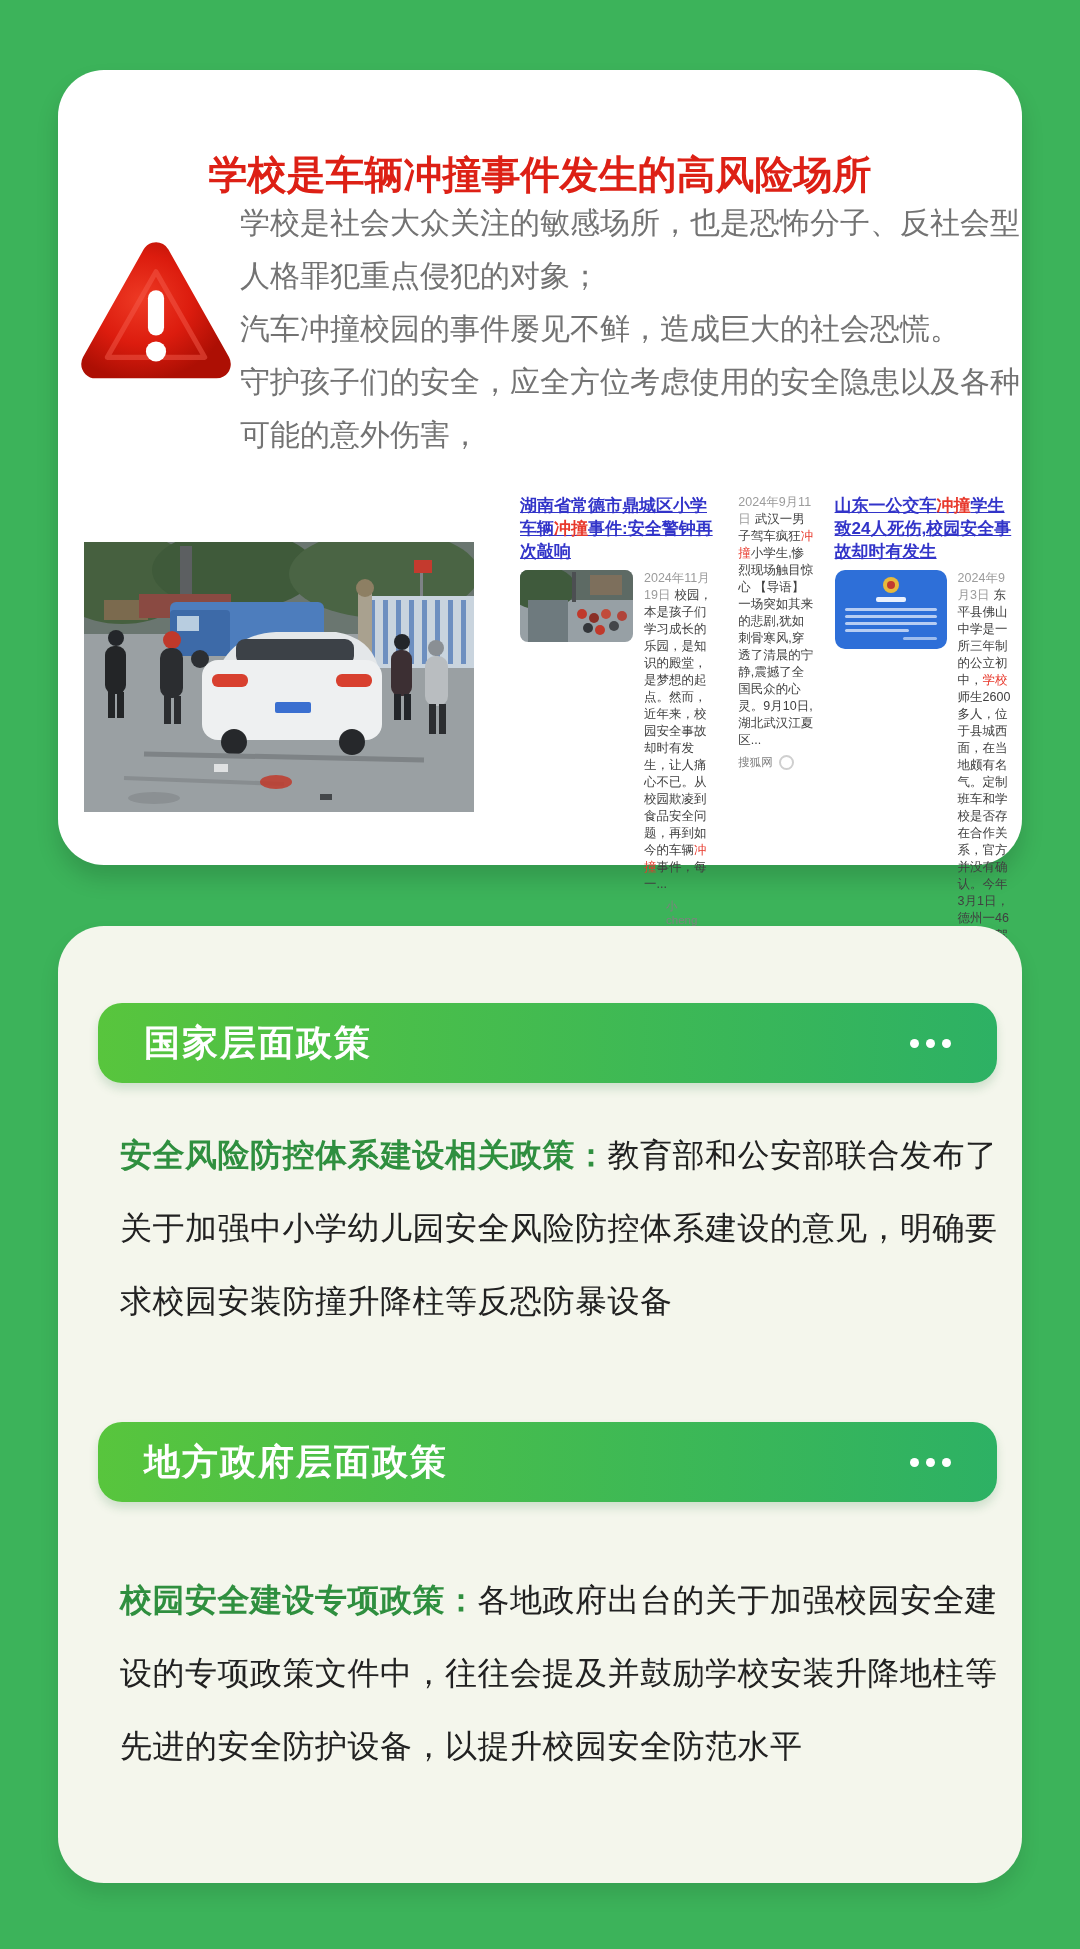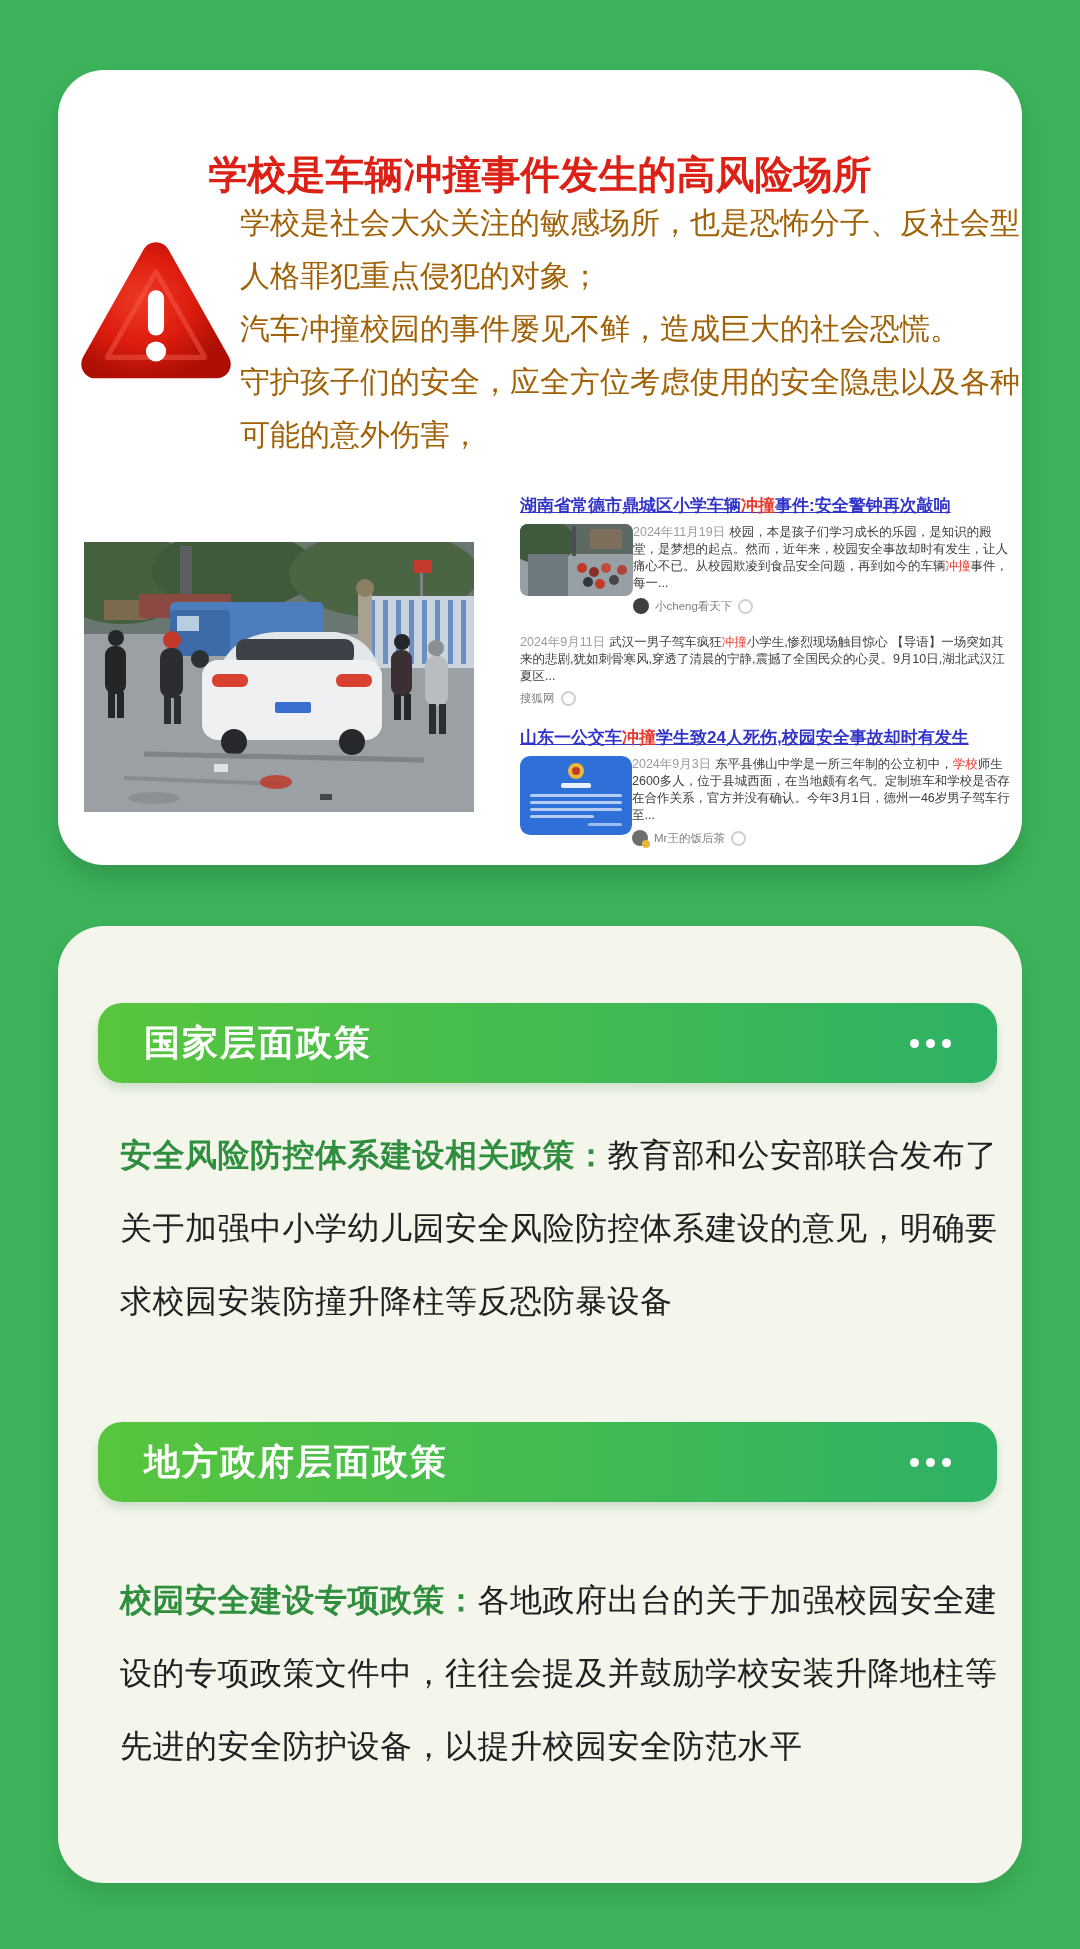--- a/index.html
+++ b/index.html
@@ -12,33 +12,33 @@
   #card-hero{top:70px;height:795px;background:#ffffff;border-radius:46px;
     box-shadow:0 14px 22px rgba(0,0,0,.15)}
   #card-policy{top:926px;height:957px;background:#f4f6ec;border-radius:46px;
     box-shadow:0 12px 20px rgba(0,0,0,.10)}
 
   
   .hero-title{position:absolute;left:0;right:0;top:62px;text-align:center;
     font-size:39px;font-weight:bold;color:#dd2015;letter-spacing:0;margin:16px;white-space:nowrap}
   .warning{position:absolute;left:14px;top:158px;width:168px;height:168px}
   .hero-text{position:absolute;left:182px;top:126px;width:780px;
-    font-size:30px;line-height:53px;color:#a16207}
+    font-size:30px;line-height:53px;color:#737373}
   .hero-text p{margin:0}
 
   .photo{position:absolute;left:26px;top:472px;width:390px;height:270px;
     background:#999ea1;overflow:hidden}
 
   .news{position:absolute;left:462px;top:424px;width:494px;
-    display:flex;flex-direction:column;gap:20px}
+    display:flex;flex-direction:row;gap:20px}
   .news-item{display:block}
   .news-title{margin:0 0 7px 0;font-size:17px;font-weight:bold;color:#3234c9;
     text-decoration:underline;line-height:23px}
   .hl{color:#e8382b}
-  .news-row{display:flex;align-items:flex-start}
+  .news-row{display:flex;gap:11px;align-items:flex-start}
   .news-thumb{flex:0 0 auto;border-radius:8px;overflow:hidden;line-height:0}
   .news-snippet{margin:0;font-size:12.5px;line-height:17px;color:#404040}
   .news-snippet .date{color:#9b9b9b;margin-right:4px}
   .news-source{margin-top:6px;display:flex;align-items:flex-end;gap:6px;
     font-size:11.5px;color:#808080}
   .avatar{width:16px;height:16px;border-radius:50%;background:#3f3f3f;
     display:inline-block;position:relative;flex:0 0 auto}
   .avatar.alt{background:#6e6e6e}
   .avatar.alt::after{content:"";position:absolute;right:-2px;bottom:-2px;width:8px;height:8px;
     border-radius:50%;background:#e8b93c}

